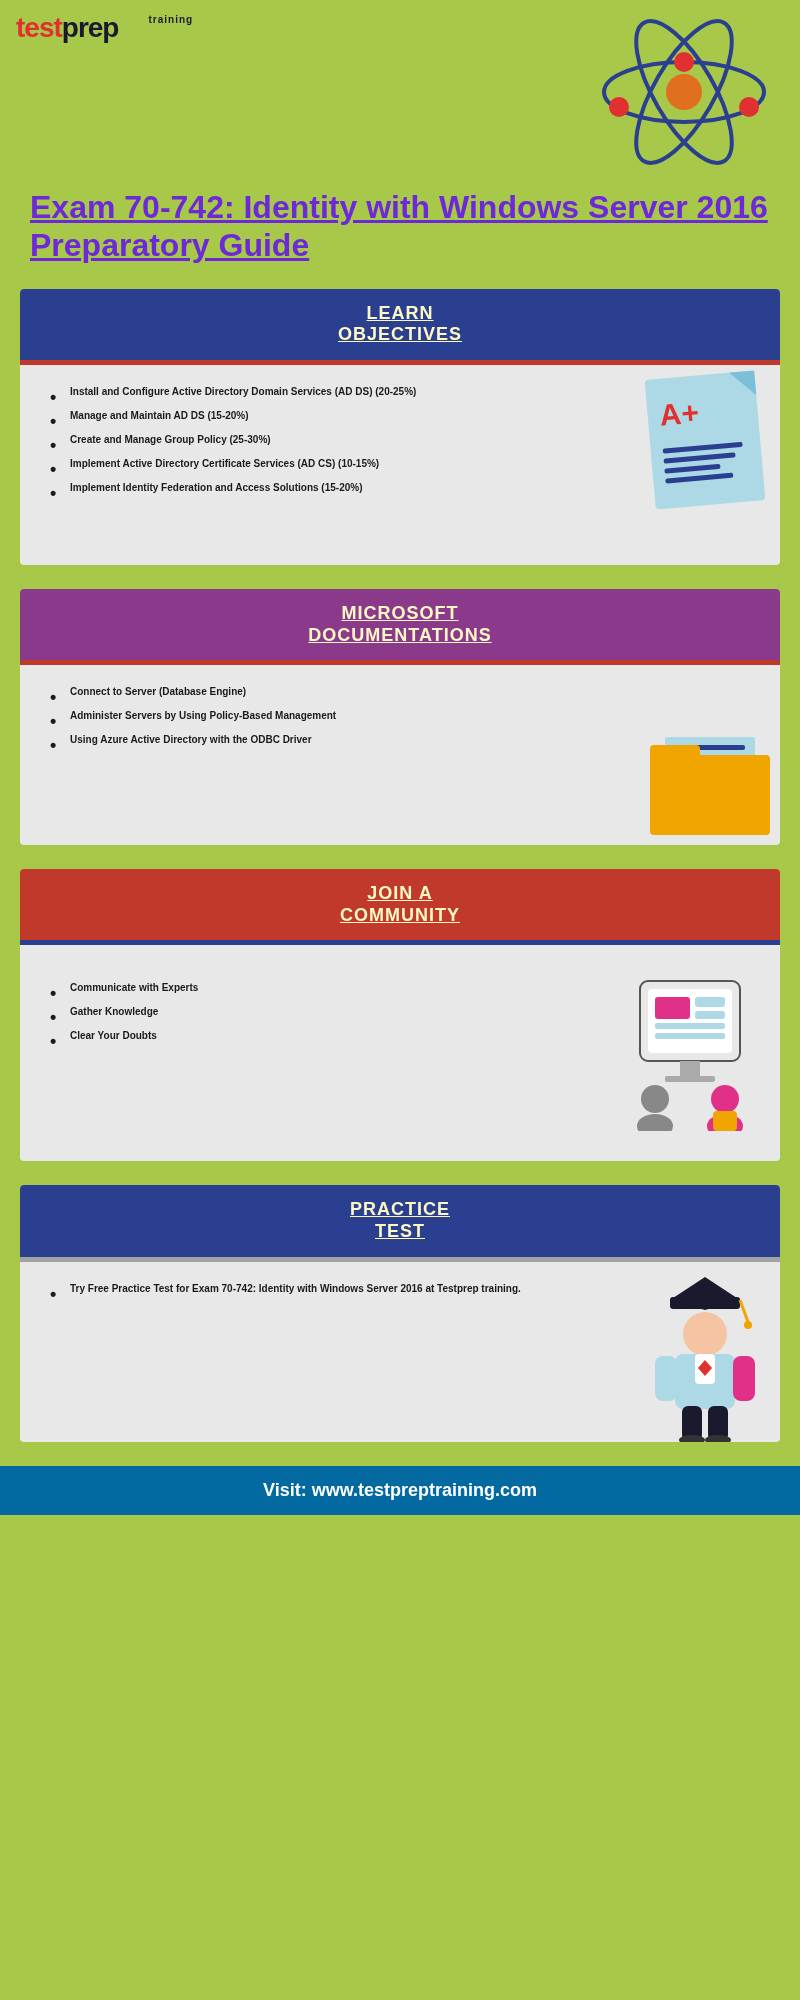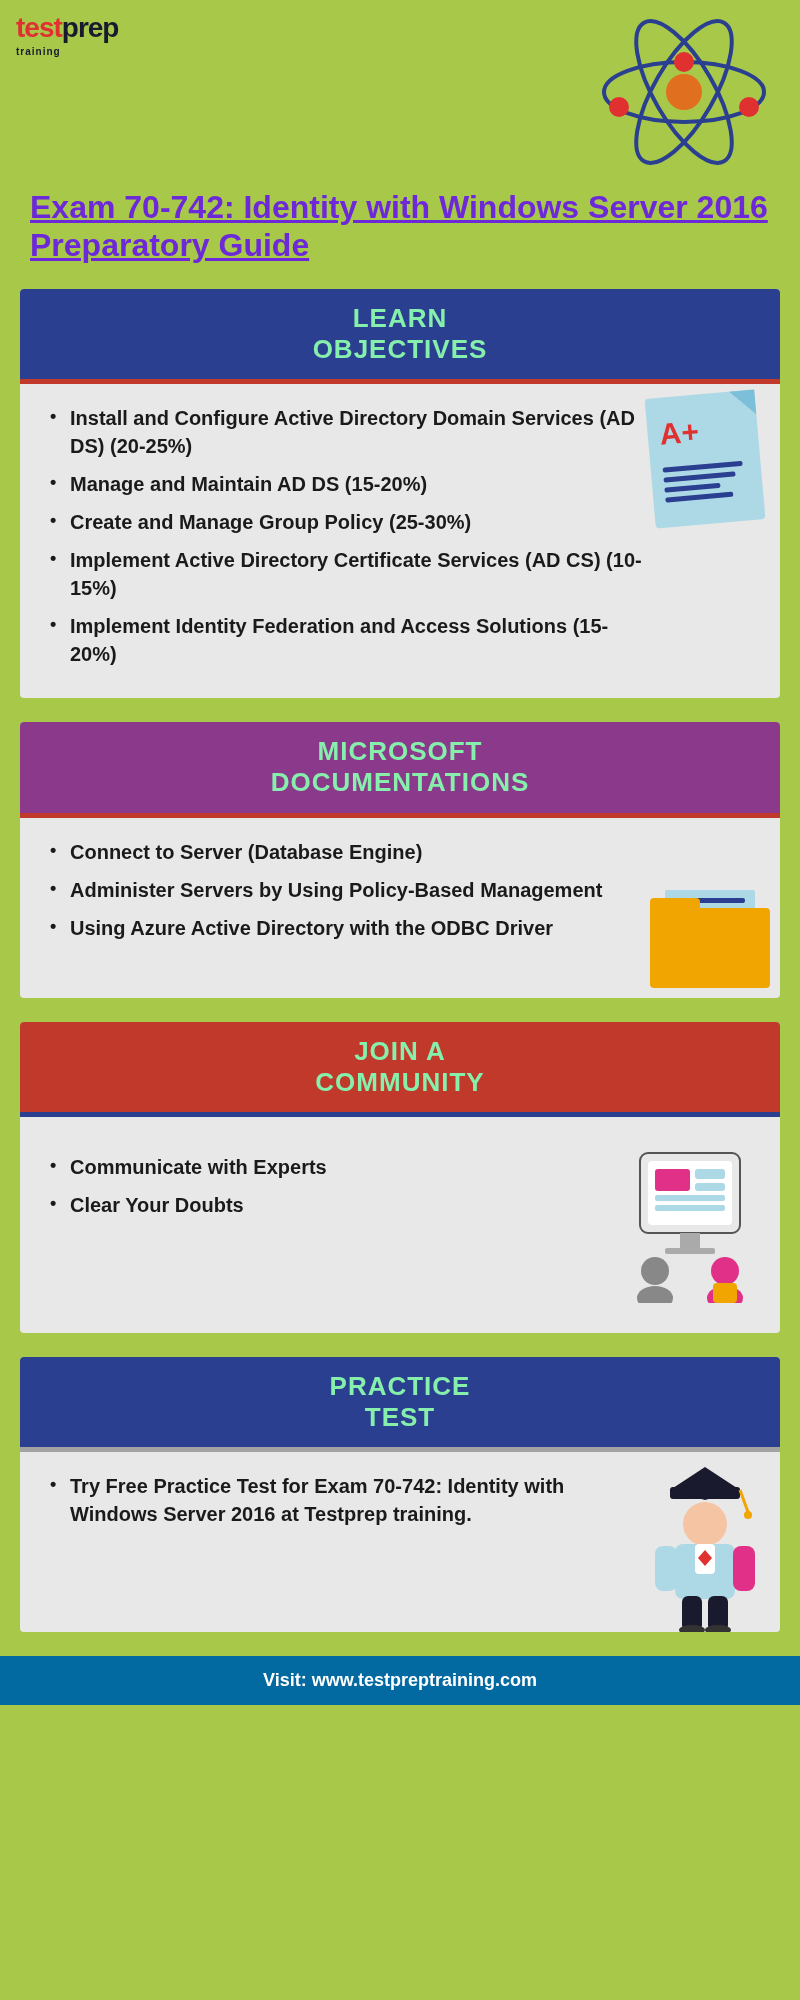--- a/index.html
+++ b/index.html
@@ -15,21 +15,22 @@
     
     .header {
       padding: 12px 16px 0 16px;
       display: flex;
       align-items: flex-start;
       justify-content: space-between;
     }
 
     .logo-container {
       display: flex;
-      flex-direction: column;
+      flex-direction: row;
+      gap: 30px;
     }
 
     .logo-text {
       font-size: 28px;
       font-weight: bold;
       color: #1a1a2e;
       letter-spacing: -1px;
     }
 
     .logo-text span.red { color: #e03030; }
@@ -83,41 +84,42 @@
       background: #c0392b;
       border-bottom: 5px solid #2a3f8f;
     }
 
     .section-header.blue2 {
       background: #2a3f8f;
       border-bottom: 5px solid #a3a3a3;
     }
 
     .section-title {
-      font-size: 26px;
+      font-size: 18px;
       font-weight: 900;
-      color: #86efac;
+      color: #fef9c3;
       letter-spacing: 1px;
       text-transform: uppercase;
       line-height: 1.2;
+      text-decoration: underline;
     }
 
     .section-body {
       padding: 20px 20px 20px 20px;
       position: relative;
       min-height: 120px;
     }
 
     .section-body ul {
       list-style: none;
       padding-left: 10px;
     }
 
     .section-body ul li {
-      font-size: 20px;
+      font-size: 10px;
       font-weight: bold;
       color: #1a1a1a;
       margin-bottom: 10px;
       padding-left: 20px;
       position: relative;
       line-height: 1.4;
     }
 
     .section-body ul li::before {
       content: "•";
@@ -349,20 +351,21 @@
   </div>
 </div>
 
 <div class="section-wrapper">
   <div class="section-header red">
     <div class="section-title">JOIN A<br>COMMUNITY</div>
   </div>
   <div class="section-body" style="padding-right: 77px; min-height: 200px; margin-top: 16px;">
     <ul>
       <li>Communicate with Experts</li>
+      <li>Gather Knowledge</li>
       <li>Clear Your Doubts</li>
     </ul>
 
     <div class="icon-float community-icon" style="right:10px; top:10px;">
       <svg width="160" height="160" viewBox="0 0 160 160" xmlns="http://www.w3.org/2000/svg">
 
         <rect x="30" y="10" width="100" height="80" rx="8" ry="8" fill="#e8e8e8" stroke="#555" stroke-width="2"></rect>
         <rect x="38" y="18" width="84" height="64" rx="4" ry="4" fill="white"></rect>
 
         <rect x="45" y="26" width="35" height="22" rx="3" fill="#e03088"></rect>

